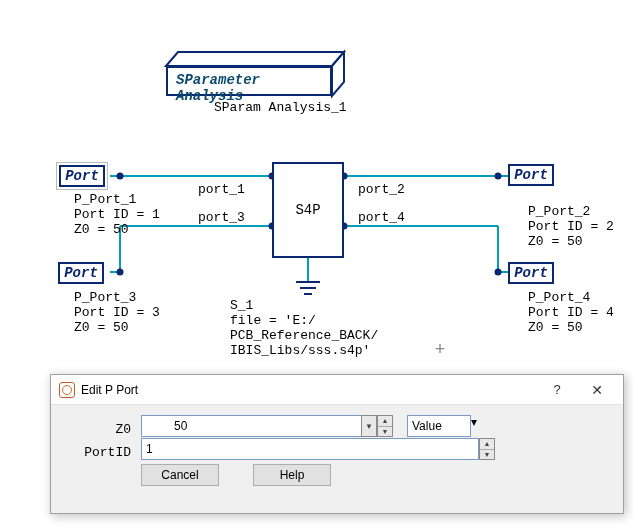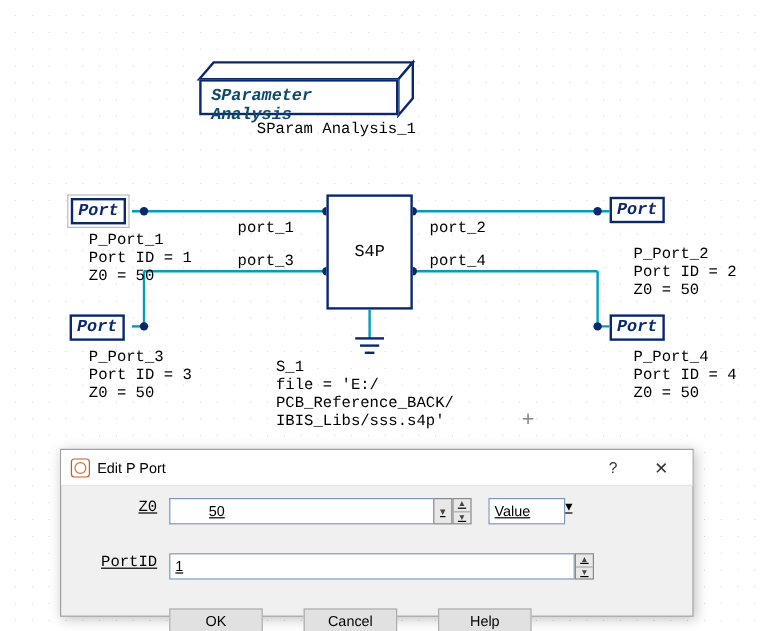--- a/index.html
+++ b/index.html
@@ -88,21 +88,21 @@
     font-size: 18px;
     line-height: 18px;
     text-align: center;
     font-weight: 100;
   }
 
   
   .dialog {
     position: absolute;
     left: 50px; top: 374px;
-    width: 528px; height: 140px;
+    width: 574px; height: 140px;
     background: #f0f0f0;
     border: 1px solid #a0a0a0;
     box-shadow: 2px 2px 10px rgba(0,0,0,0.25);
   }
   .titlebar {
     height: 30px;
     display: flex;
     align-items: center;
     padding: 0 6px 0 8px;
     background: #fff;
@@ -126,23 +126,22 @@
     width: 40px; height: 28px;
     display: flex; align-items: center; justify-content: center;
     color: #333; font-size: 13px;
   }
   .titlebar .x { font-size: 14px; }
   .dbody {
     padding: 10px 20px 8px 20px;
   }
   .row {
     display: flex;
-    align-items: flex-start;
-    margin-bottom: 24px;
-    text-decoration: underline;
+    align-items: flex-end;
+    margin-bottom: 1px;
   }
   .row .lab {
     width: 70px;
     text-align: right;
     padding-right: 10px;
     font-family: "Courier New", monospace;
     font-size: 13px;
   }
   .field {
     height: 22px;
@@ -306,18 +305,17 @@
     </div>
     <div class="row">
       <div class="lab">PortID</div>
       <input class="field" style="width: 338px;" value="1">
       <div class="stepper">
         <div class="s">▲</div>
         <div class="s">▼</div>
       </div>
     </div>
     <div class="btnrow">
-      <button class="btn">OK</button>
       <button class="btn">Cancel</button>
       <button class="btn">Help</button>
     </div>
   </div>
 </div>
 
 </body></html>

